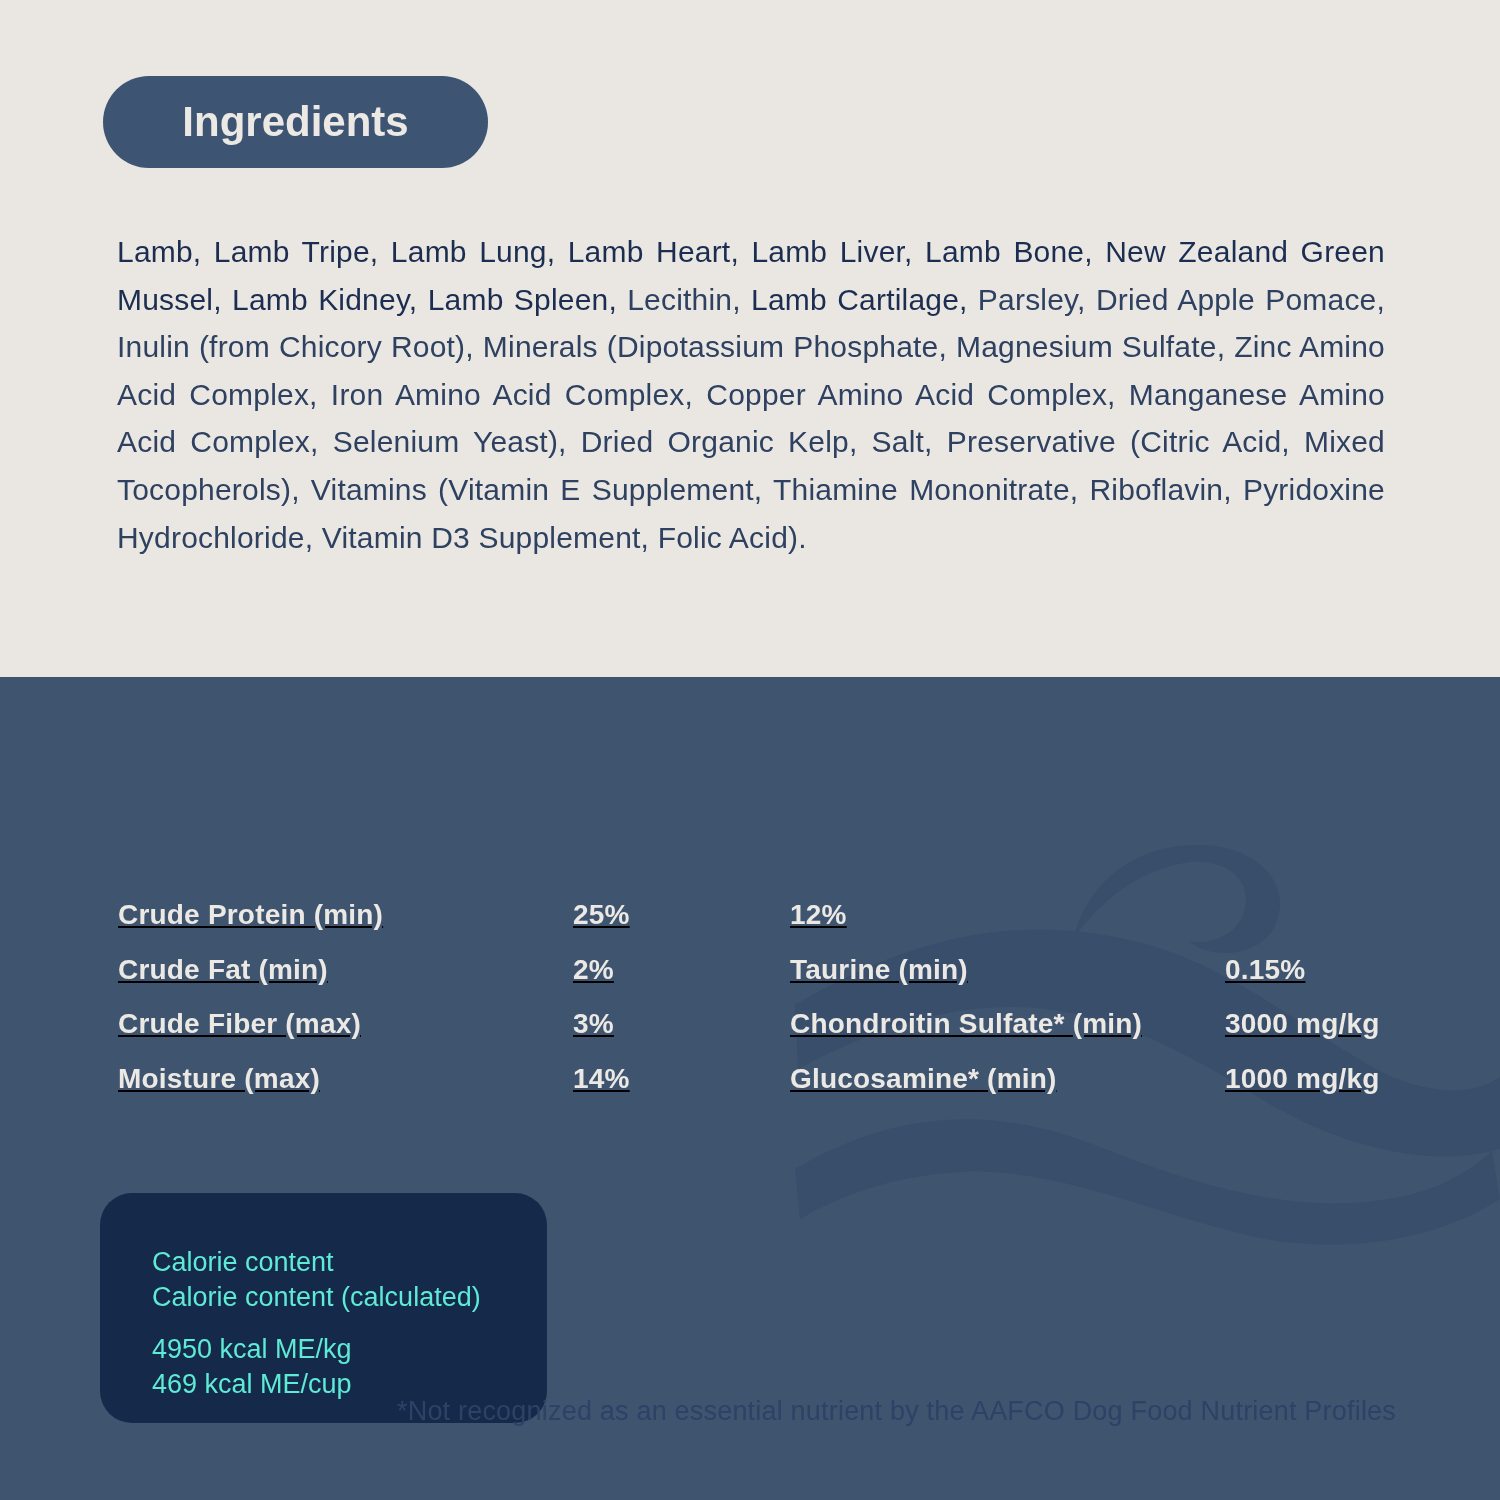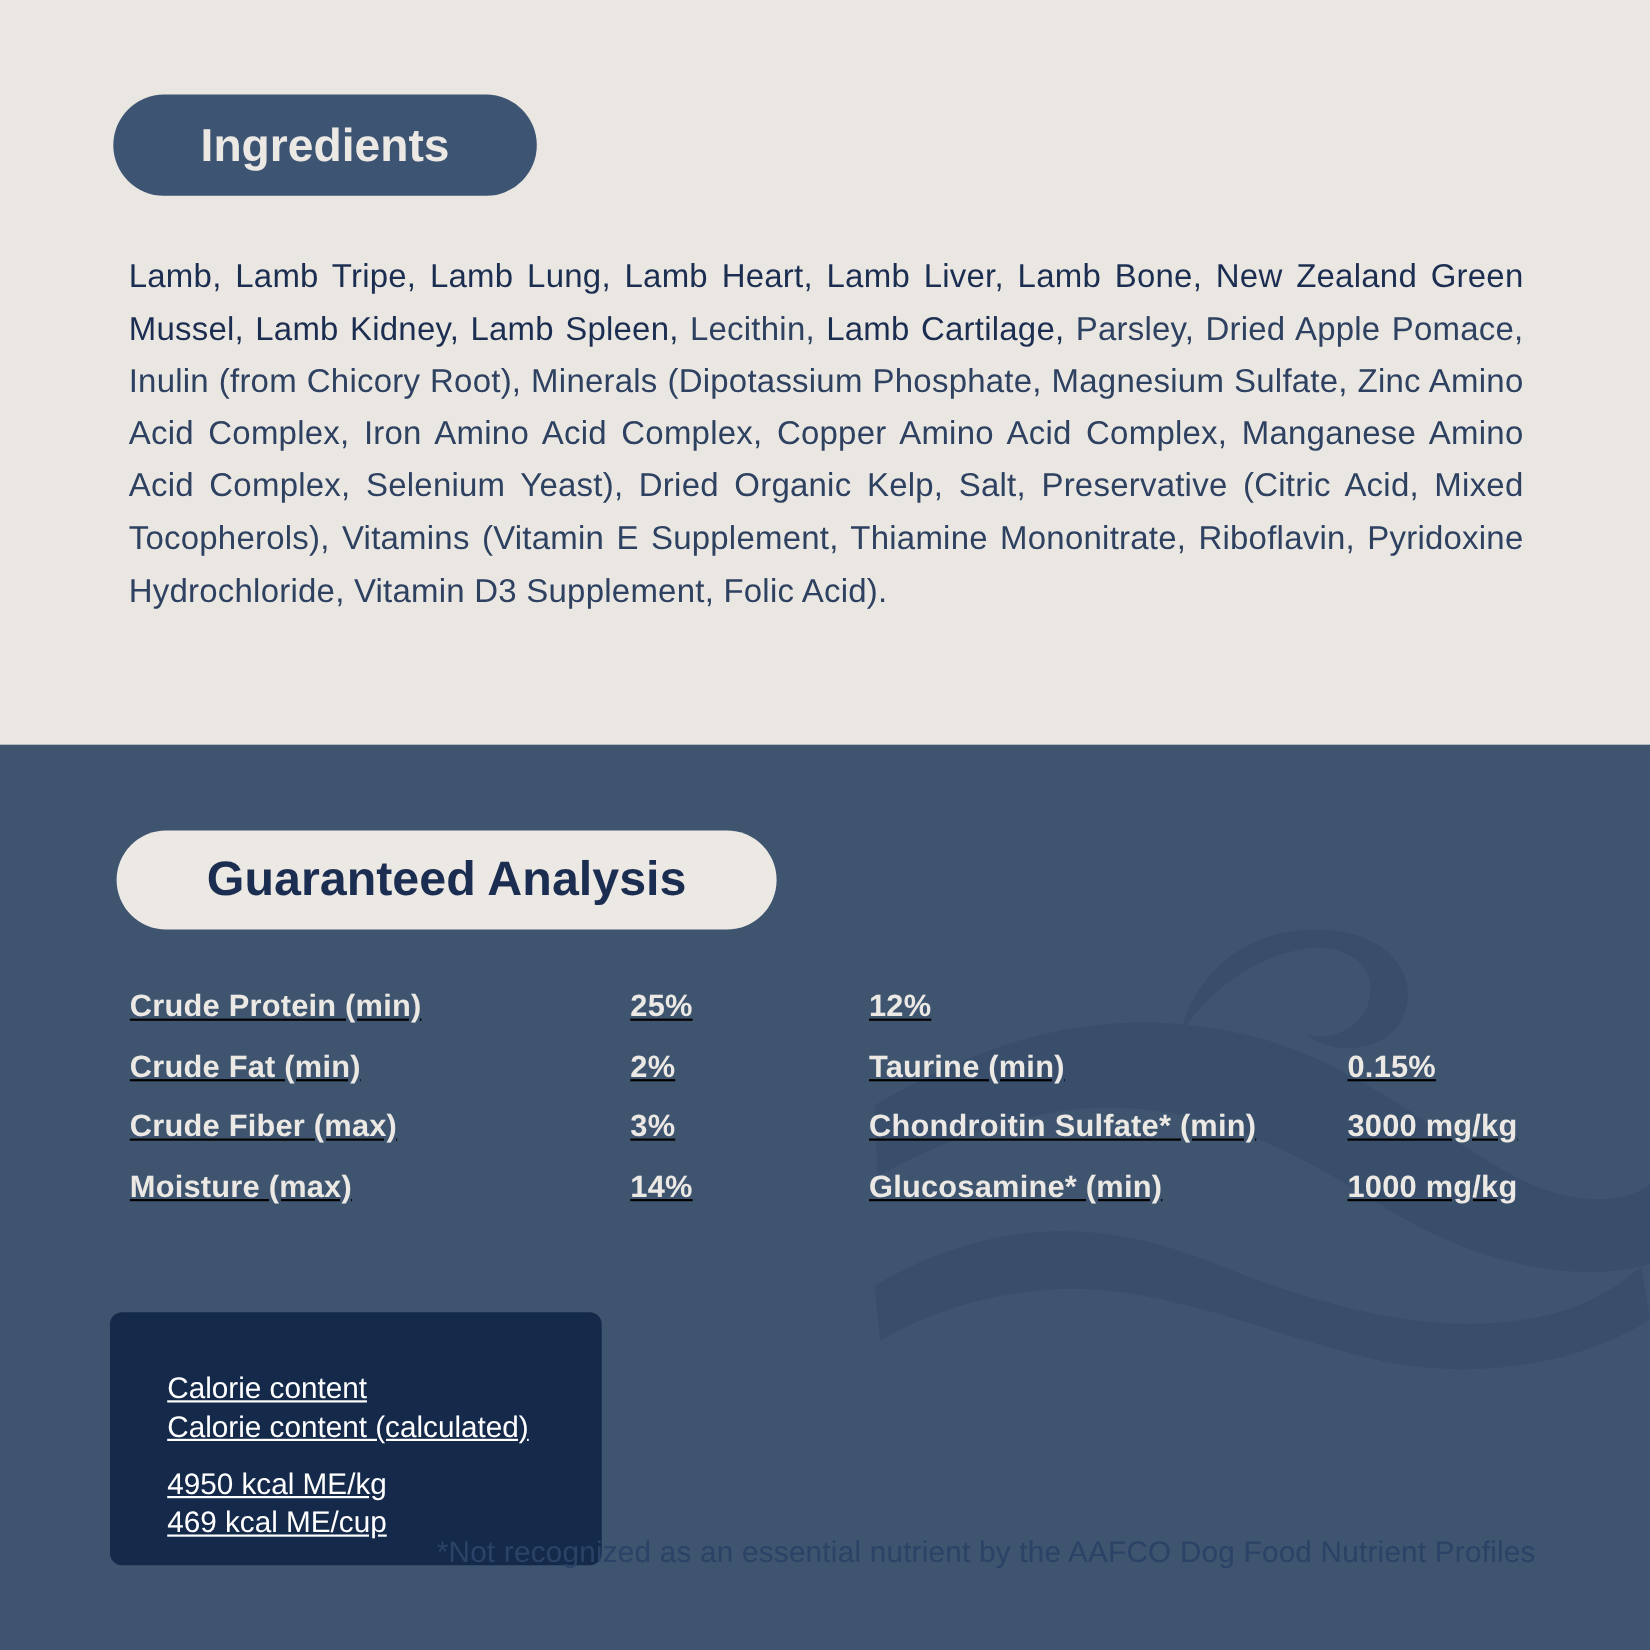--- a/index.html
+++ b/index.html
@@ -27,21 +27,21 @@
   .ingredients-section{
     position:absolute;left:0;top:0;width:1500px;height:677px;
     background:var(--light-bg);
   }
   .pill{
     position:absolute;
     display:flex;align-items:center;justify-content:center;
     font-weight:700;
   }
   .pill-dark{
-    left:103px;top:86px;width:385px;height:92px;
+    left:103px;top:76px;width:385px;height:92px;
     background:var(--pill-dark);
     border-radius:46px;
     color:var(--light-text);
     font-size:42px;
   }
   .pill-light{
     left:106px;top:78px;width:600px;height:90px;
     background:var(--pill-light);
     border-radius:45px;
     color:var(--navy);
@@ -80,24 +80,24 @@
     align-items:center;
     color:var(--light-text);
     font-size:28px;font-weight:700;
     letter-spacing:.2px;
   }
   .ga-col-left .ga-row{grid-template-columns:455px auto;}
   .ga-col-right .ga-row{grid-template-columns:435px auto;}
   .calorie-box{
     position:absolute;left:100px;top:516px;width:447px;height:230px;
     background:var(--calorie-bg);
-    border-radius:11px;
-    color:#ffffff;
+    border-radius:32px;
+    color:#5eead4;
     padding:52px 30px 0 52px;
-    font-size:27px;line-height:34.5px;text-decoration:underline;
+    font-size:27px;line-height:34.5px;
   }
   .cal-block{margin-bottom:18px;}
   .footnote{
     position:absolute;top:719px;right:104px;
     font-size:27px;
     color:var(--footnote);
     letter-spacing:.2px;
   }
 </style>
 </head>
@@ -136,23 +136,20 @@
       <path d="M 795 492
                C 900 430, 1000 430, 1100 470
                C 1200 510, 1300 540, 1400 520
                C 1440 512, 1470 494, 1492 474
                L 1500 522
                C 1440 562, 1338 582, 1238 556
                C 1138 530, 1050 490, 960 495
                C 890 499, 838 520, 800 542 Z"></path>
     </svg>
 
-    <div class="pill pill-light">
-      <span>Guaranteed Analysis</span>
-    </div>
 
     <div class="ga-col ga-col-left">
         <div class="ga-row">
           <span>Crude Protein (min)</span>
           <span>25%</span>
         </div>
         <div class="ga-row">
           <span>Crude Fat (min)</span>
           <span>2%</span>
         </div>

